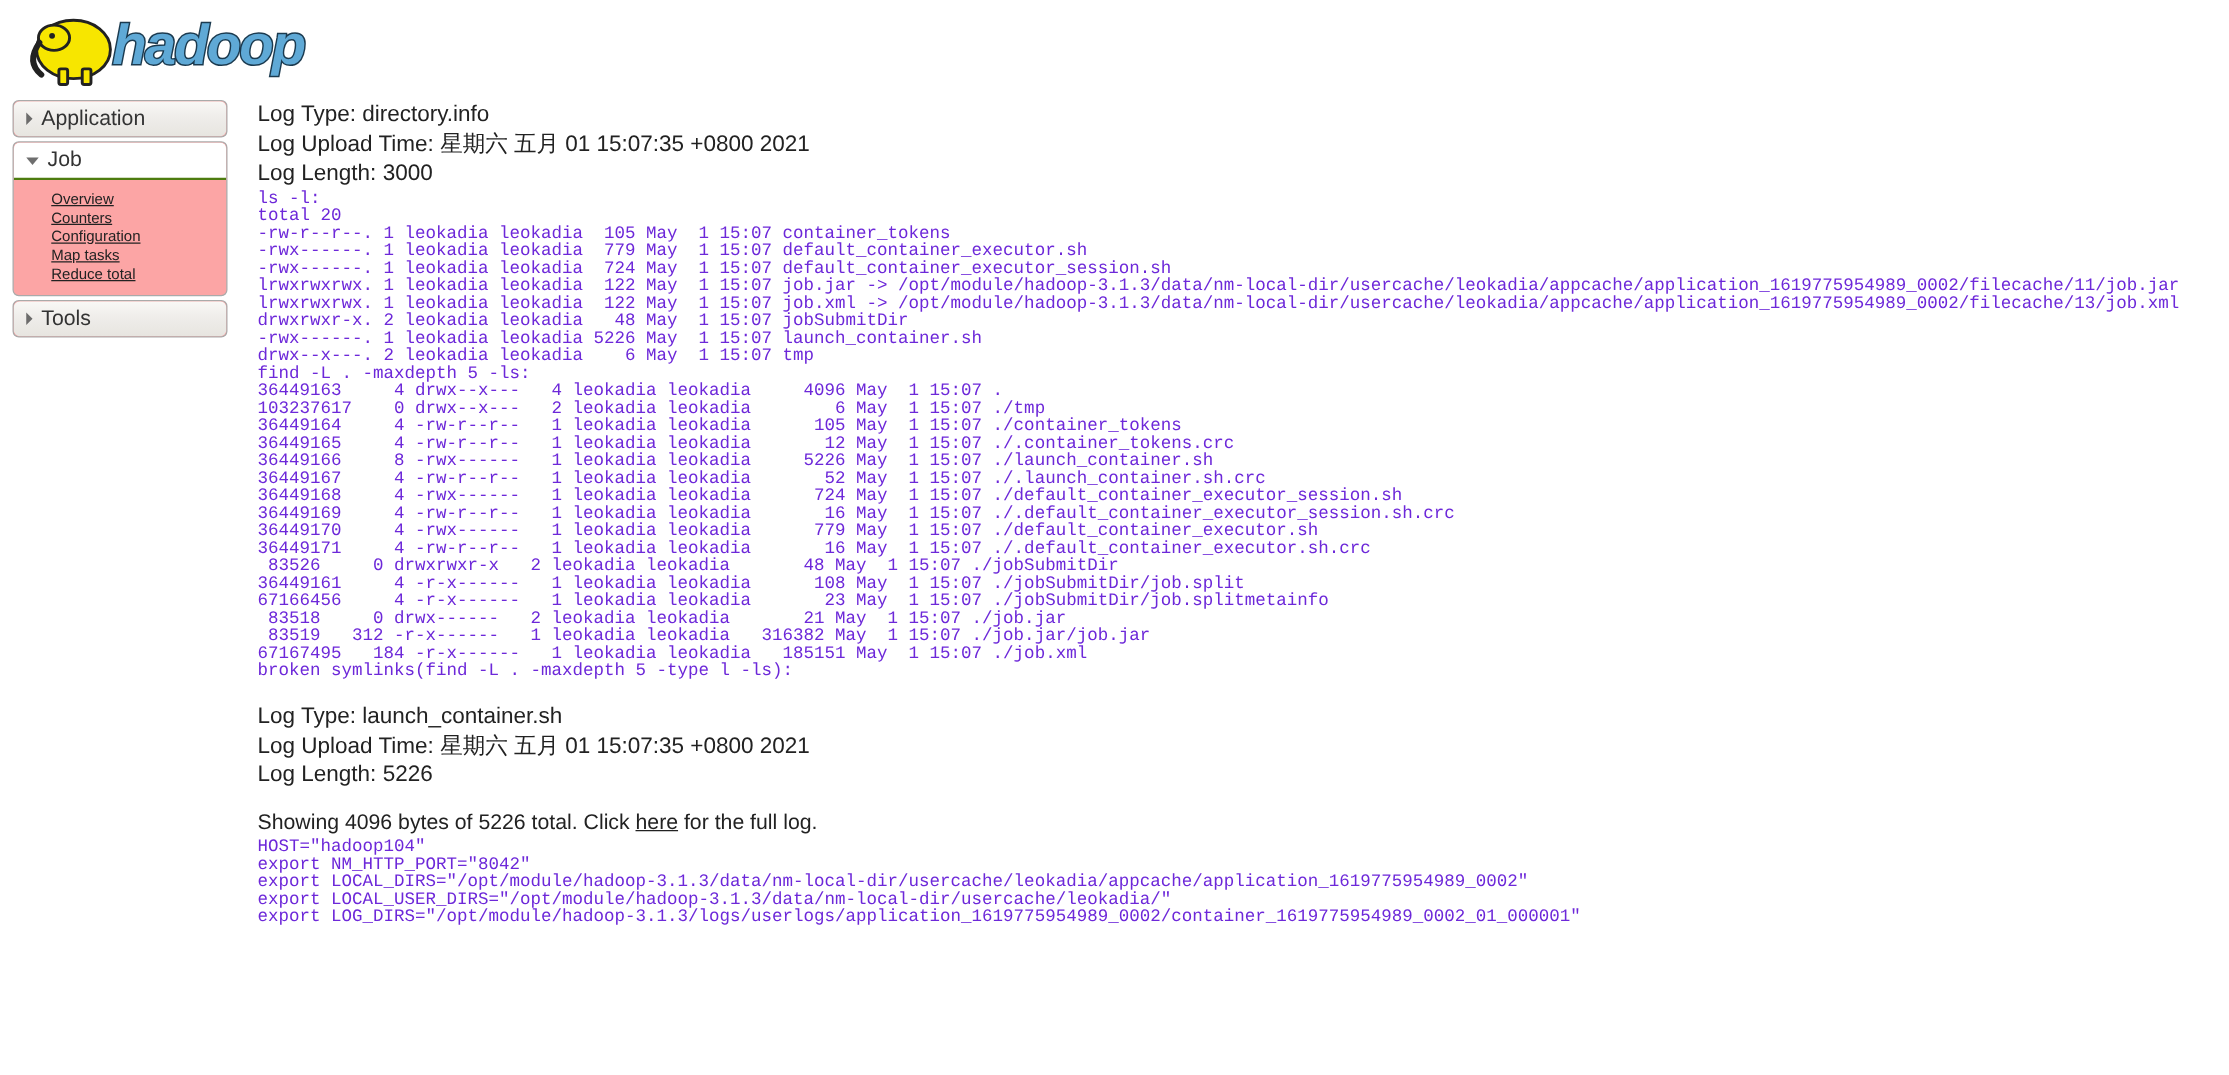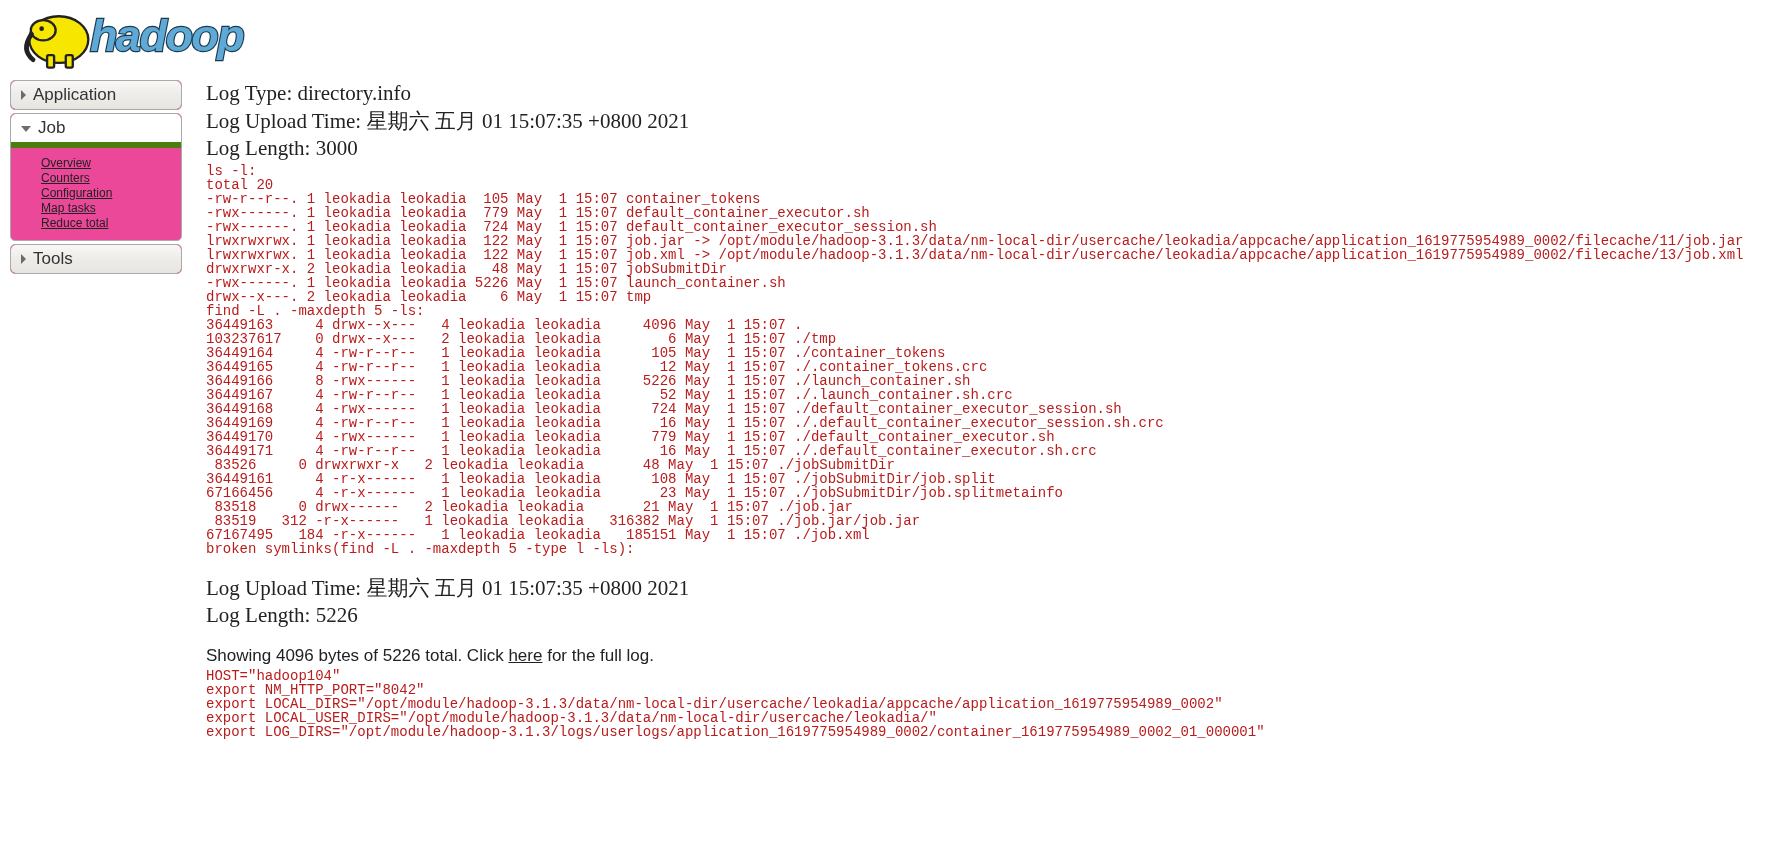--- a/index.html
+++ b/index.html
@@ -28,21 +28,21 @@
   .sidebar {
     width: 172px;
     flex: 0 0 172px;
     font-size: 16px;
   }
   .panel {
     border: 1px solid #aaa;
     border-radius: 5px;
     margin-bottom: 3px;
     overflow: hidden;
-    background: #ec4899;
+    background: #fca5a5;
   }
   .panel-header {
     display: flex;
     align-items: center;
     gap: 7px;
     padding: 4px 10px;
     cursor: pointer;
     font-size: 17px;
     color: #333;
     background: linear-gradient(to bottom, #f9f8f6 0%, #efedea 45%, #e7e5e0 100%);
@@ -51,21 +51,21 @@
   .panel .arrow {
     display: inline-block;
     width: 0; height: 0;
     border-top: 5px solid transparent;
     border-bottom: 5px solid transparent;
     border-left: 5px solid #555;
     opacity: .85;
   }
   .panel.open .panel-header {
     background: #fff;
-    border-bottom: 6px solid #4d7c0f;
+    border-bottom: 2px solid #4d7c0f;
     border-radius: 5px 5px 0 0;
   }
   .panel.open .arrow {
     width: 0; height: 0;
     border-left: 5px solid transparent;
     border-right: 5px solid transparent;
     border-top: 6px solid #555;
     border-bottom: none;
     margin-top: 2px;
   }
@@ -75,28 +75,28 @@
   }
   .panel-body a {
     display: block;
     color: #222;
     text-decoration: underline;
     margin: 1px 0;
   }
 
   
   .content { flex: 1 1 auto; max-width: 100%; }
-  .kv { font-size: 21px; margin: 1px 0; color: #222; font-family: Liberation Serif, serif; }
+  .kv { font-size: 18px; margin: 1px 0; color: #222; }
   pre.log {
     font-family: "Courier New", Courier, monospace;
     font-size: 14px;
     line-height: 1.0;
     white-space: pre;
     margin: 3px 0 14px 0;
-    color: #b91c1c;
+    color: #6d28d9;
   }
   .full-note { font-size: 17px; margin-top: 18px; }
   .full-note a { color: #222; text-decoration: underline; }
   .block { margin-bottom: 18px; }
 </style>
 </head>
 <body>
 
 <div class="header">
   <span class="logo">
@@ -189,20 +189,24 @@
 36449161     4 -r-x------   1 leokadia leokadia      108 May  1 15:07 ./jobSubmitDir/job.split
 67166456     4 -r-x------   1 leokadia leokadia       23 May  1 15:07 ./jobSubmitDir/job.splitmetainfo
  83518     0 drwx------   2 leokadia leokadia       21 May  1 15:07 ./job.jar
  83519   312 -r-x------   1 leokadia leokadia   316382 May  1 15:07 ./job.jar/job.jar
 67167495   184 -r-x------   1 leokadia leokadia   185151 May  1 15:07 ./job.xml
 broken symlinks(find -L . -maxdepth 5 -type l -ls):</pre>
     </div>
 
     <div class="block">
       <div class="kv">
+        <span>Log Type:</span>
+        <span>launch_container.sh</span>
+      </div>
+      <div class="kv">
         <span>Log Upload Time:</span>
         <span>星期六 五月 01 15:07:35 +0800 2021</span>
       </div>
       <div class="kv">
         <span>Log Length:</span>
         <span>5226</span>
       </div>
       <div class="full-note">
         <span>Showing 4096 bytes of 5226 total. Click </span><a href="#">here</a><span> for the full log.</span>
       </div>

